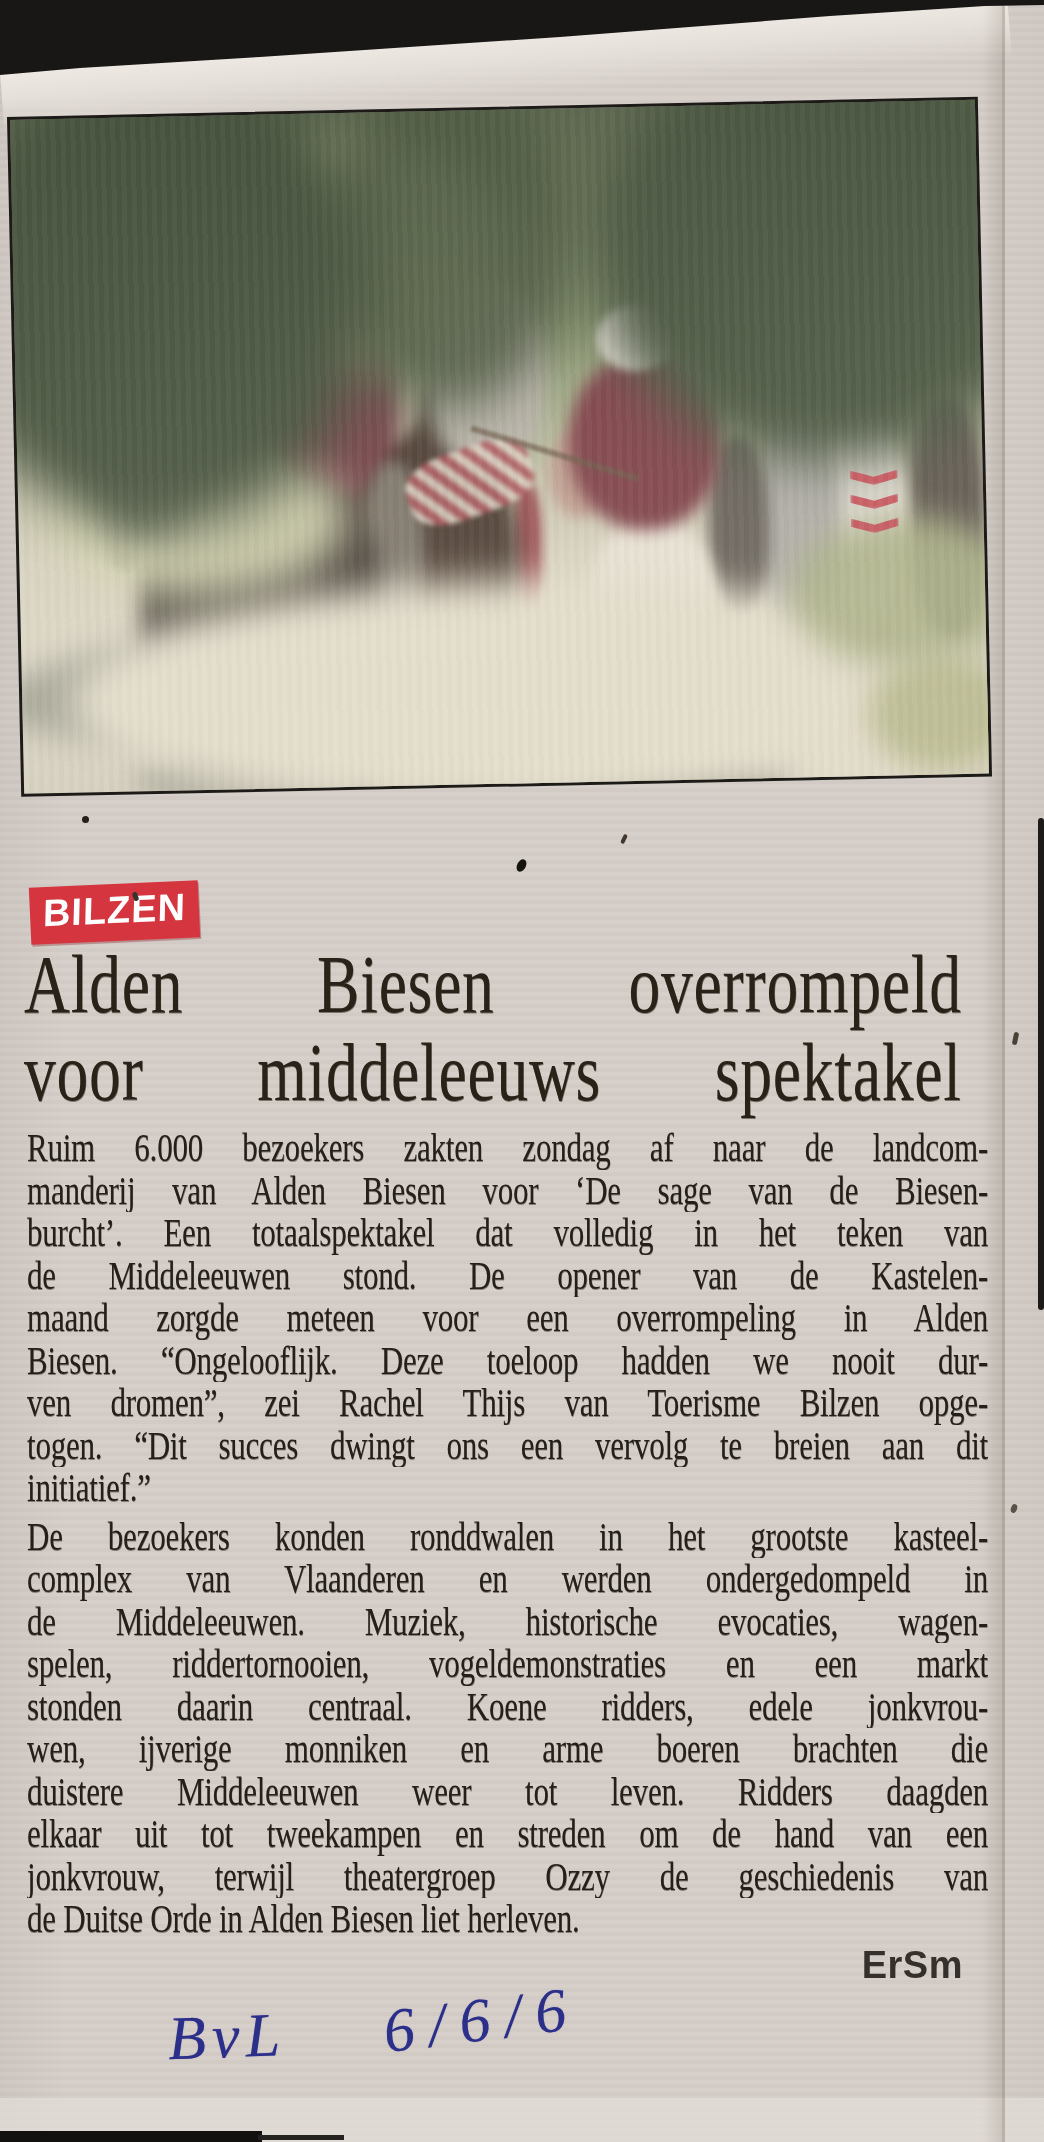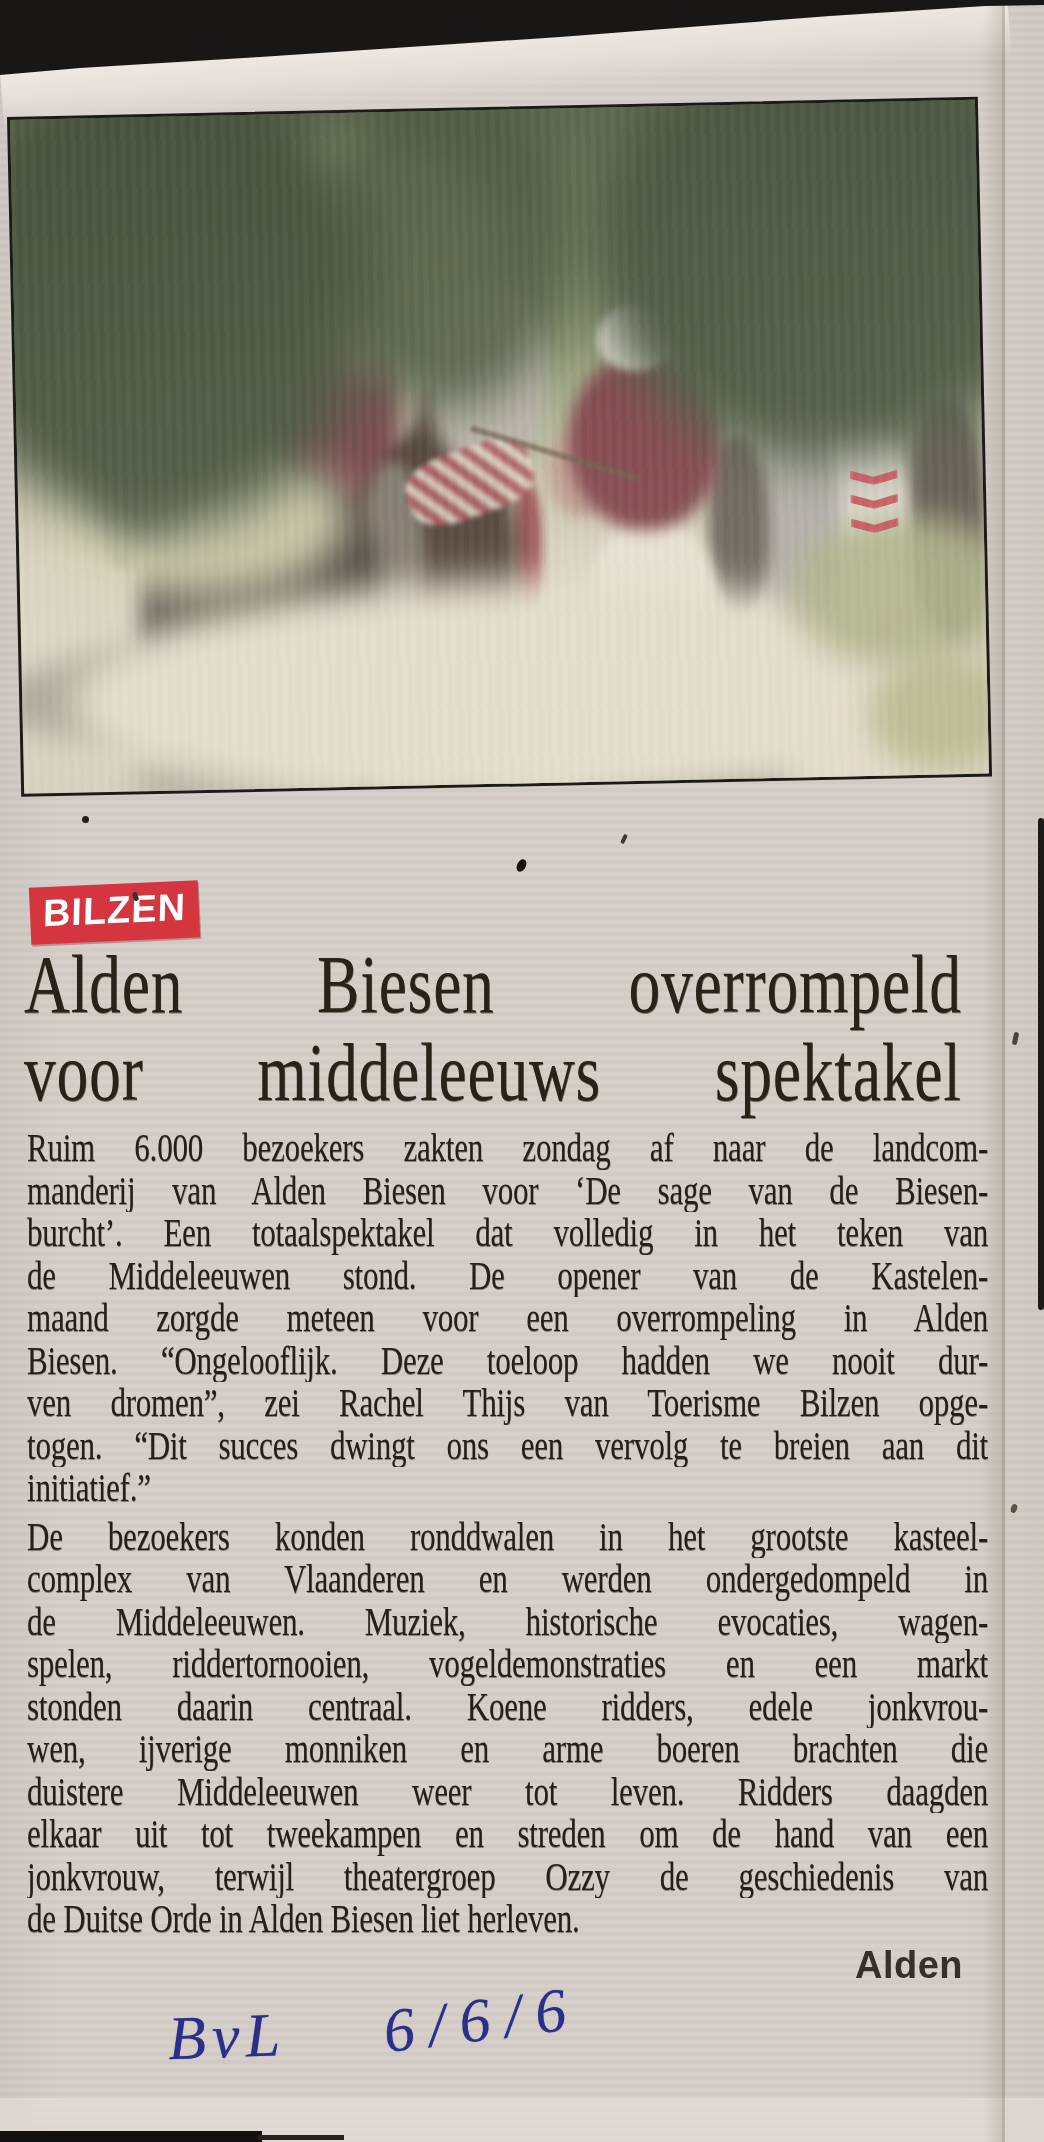--- a/index.html
+++ b/index.html
@@ -186,21 +186,21 @@
         <div class="line">spelen, riddertornooien, vogeldemonstraties en een markt</div>
         <div class="line">stonden daarin centraal. Koene ridders, edele jonkvrou-</div>
         <div class="line">wen, ijverige monniken en arme boeren brachten die</div>
         <div class="line">duistere Middeleeuwen weer tot leven. Ridders daagden</div>
         <div class="line">elkaar uit tot tweekampen en streden om de hand van een</div>
         <div class="line">jonkvrouw, terwijl theatergroep Ozzy de geschiedenis van</div>
         <div class="line last">de Duitse Orde in Alden Biesen liet herleven.</div>
       </div>
     </div>
 
-  <div class="byline">Alden</div>
+  <div class="byline">ErSm</div>
 
   <div class="handwriting" style="color: rgb(44, 47, 138);">
     <span class="hw-left">BvL</span><span class="hw-right">6/6/6</span>
   </div>
 
   <div class="speck" style="left:517px; top:859px; width:9px; height:13px; background:#16130f; border-radius:60% 40% 60% 40%; transform:rotate(15deg);"></div>
   <div class="speck" style="left:622px; top:834px; width:4px; height:10px; background:#43362c; border-radius:2px; transform:rotate(25deg);"></div>
   <div class="speck" style="left:82px; top:816px; width:7px; height:7px; background:#241f1a; border-radius:50%;"></div>
   <div class="speck" style="left:1013px; top:1032px; width:5px; height:13px; background:#4a4238; border-radius:3px; transform:rotate(12deg);"></div>
   <div class="speck" style="left:1011px; top:1504px; width:6px; height:9px; background:#5a5248; border-radius:50%; transform:rotate(20deg);"></div>

